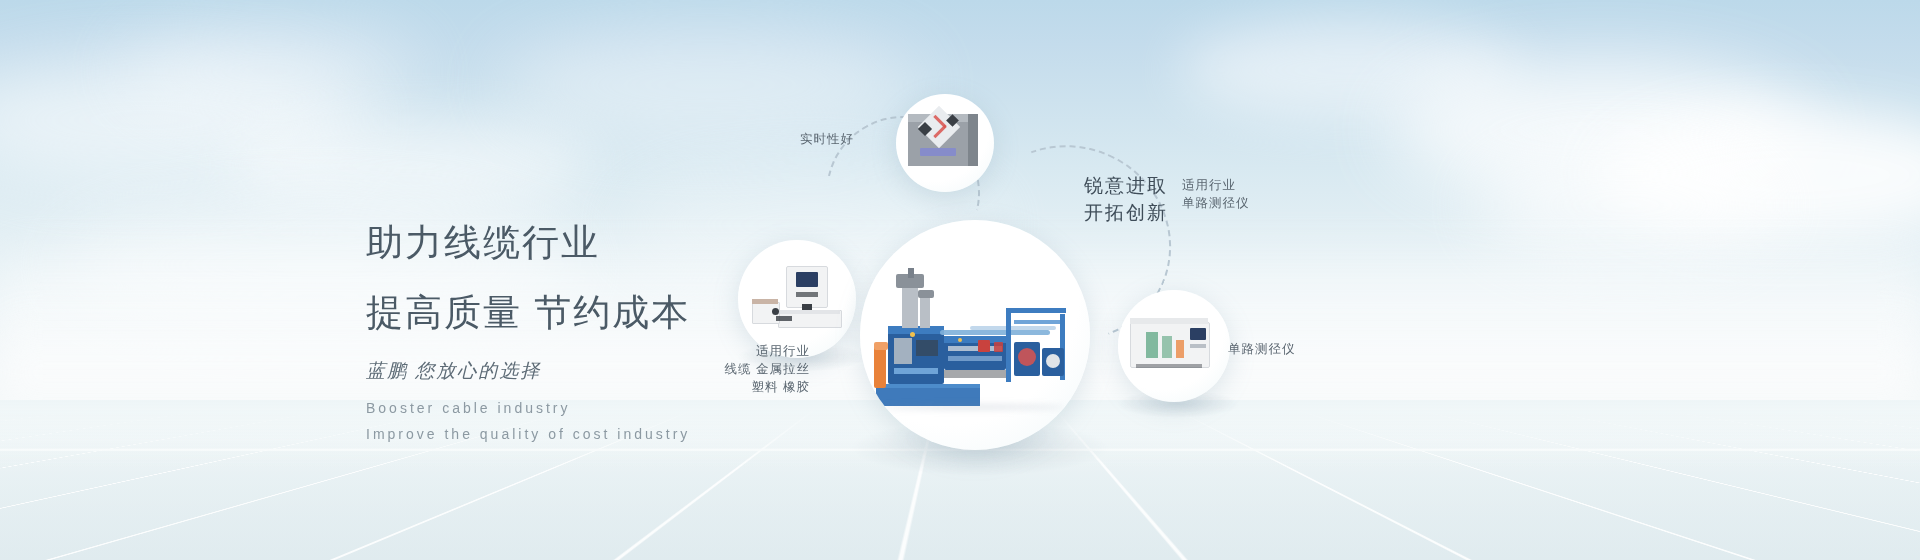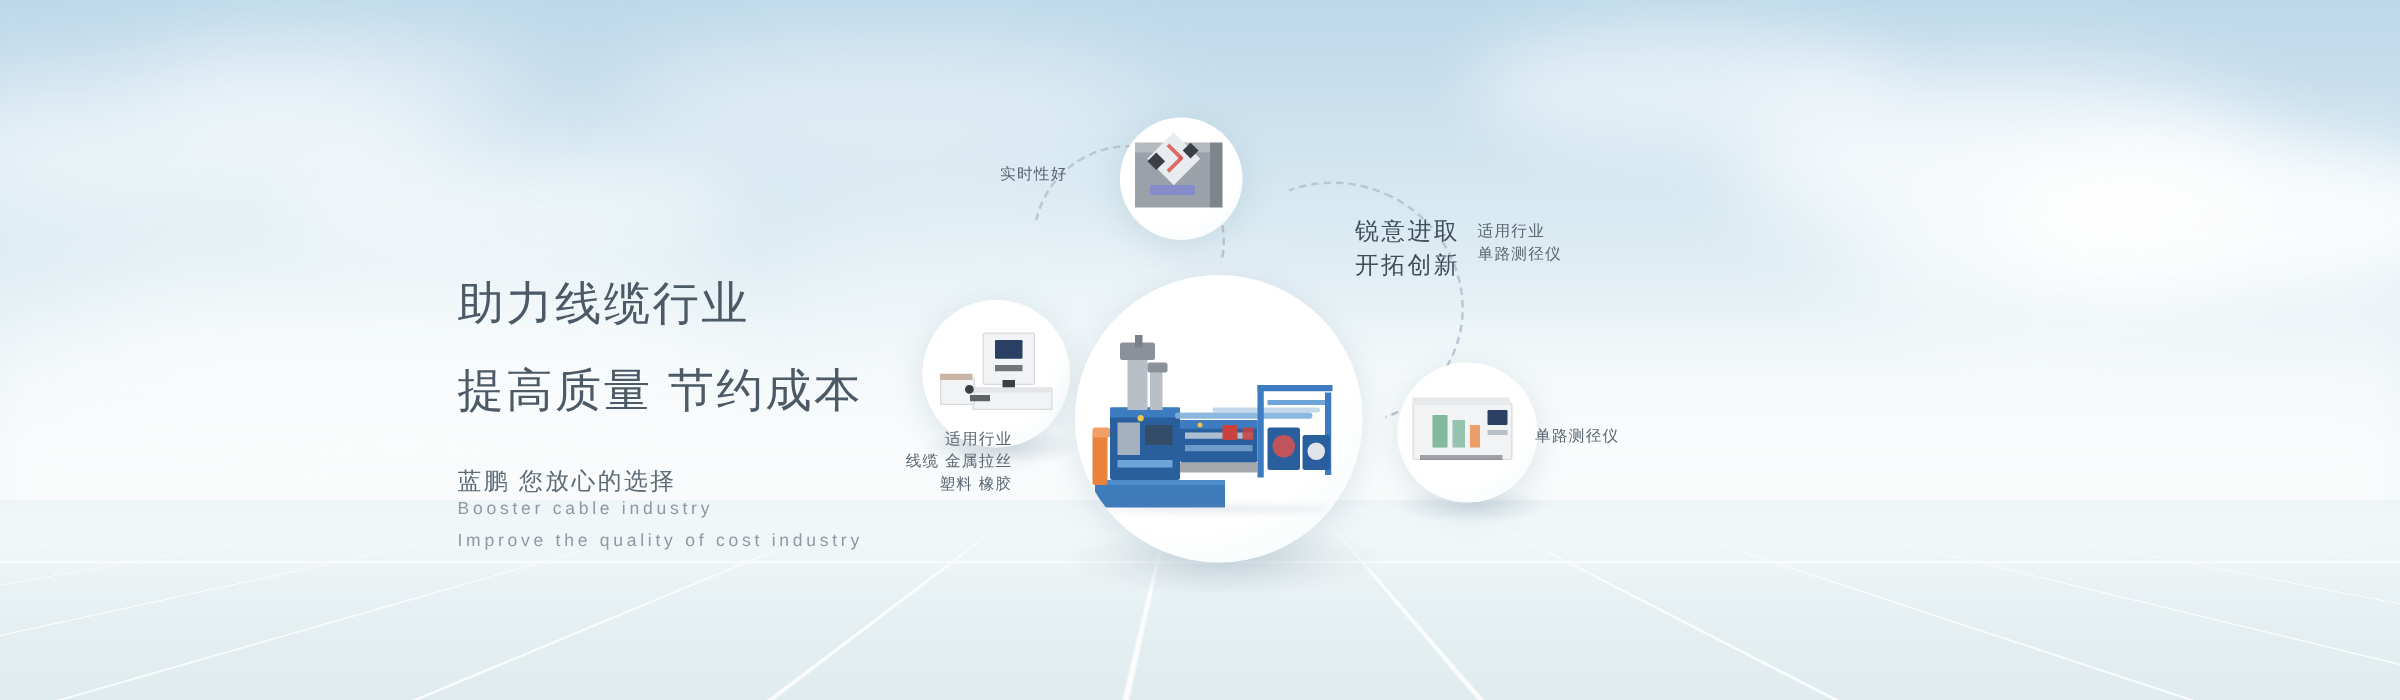--- a/index.html
+++ b/index.html
@@ -57,24 +57,24 @@
     background:linear-gradient(to bottom,rgba(238,245,247,1) 0%,rgba(238,245,247,0) 100%);
   }
 
   
   .copy{position:absolute;left:366px;top:196px;width:620px;}
   .headline{
     font-size:37px;line-height:47px;color:#4b5a66;letter-spacing:2px;
     font-weight:400;white-space:nowrap;margin-top:23px;
   }
   .subhead{
-    margin-top:36px;font-size:19px;color:#5d6b76;letter-spacing:2px;white-space:nowrap;
+    margin-top:22px;font-size:19px;color:#5d6b76;letter-spacing:2px;white-space:nowrap;font-style:italic;
   }
   .eng{
-    font-size:14px;color:#8c99a2;letter-spacing:3px;white-space:nowrap;
+    margin-top:16px;font-size:14px;color:#8c99a2;letter-spacing:3px;white-space:nowrap;
   }
   .eng + .eng{margin-top:10px;}
 
   
   .graphic{position:absolute;left:700px;top:60px;width:620px;height:450px;}
 
   .bubble{
     position:absolute;border-radius:50%;
     background:radial-gradient(circle at 38% 32%,#ffffff 0%,#ffffff 62%,#f7fbfc 82%,#eef5f7 100%);
     box-shadow:0 6px 26px rgba(120,150,170,.22);

